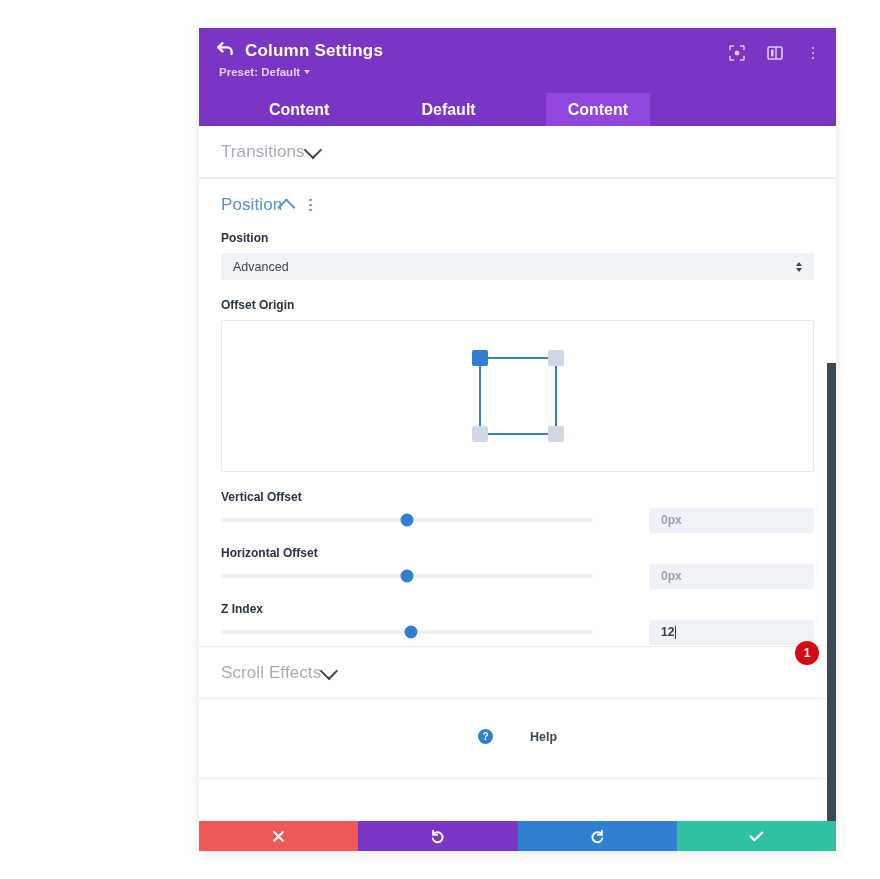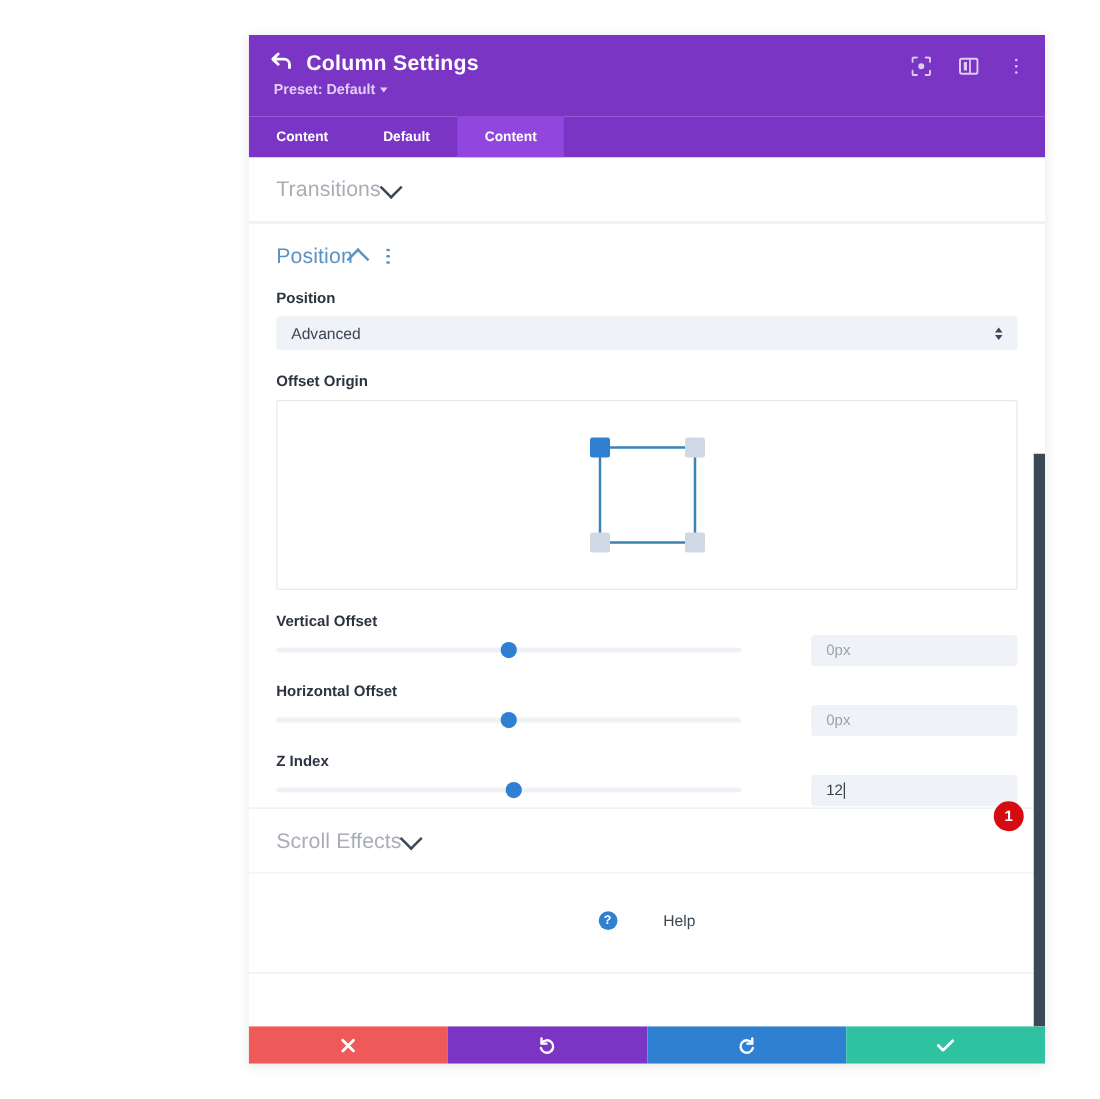--- a/index.html
+++ b/index.html
@@ -62,23 +62,23 @@
   .dots-v { display: flex; flex-direction: column; gap: 2.5px; align-items: center; }
   .dots-v i { width: 2.6px; height: 2.6px; background: #e8d8f7; border-radius: 50%; display: block; }
 
   
   .tabs {
     background: #7b35c4;
     display: flex; align-items: stretch;
     height: 33px; flex: 0 0 auto;
   }
   .tab {
-    color: #ffffff; font-size: 11px; font-weight: 700;
+    color: #ffffff; font-size: 16px; font-weight: 700;
     display: flex; align-items: center; justify-content: center;
-    padding: 0 22px; cursor: pointer;
+    padding: 0 22px; cursor: pointer; margin-left: 48px;
   }
   .tab.active { background: #9147dd; }
 
   
   .body {
     flex: 1 1 auto; background: #ffffff; position: relative;
     overflow: hidden;
   }
 
   .toggle-row {
@@ -173,41 +173,42 @@
     top: 50%; transform: translate(-50%,-50%);
   }
   .num-input {
     position: absolute; right: 0;
     width: 165px; height: 25px;
     background: #eff2f6; border-radius: 3px;
     display: flex; align-items: center;
     padding: 0 12px;
     font-size: 12px;
     cursor: text;
+    font-weight: bold;
   }
   .num-input.ph { color: #9aa3ae; }
   .num-input.val { color: #36404c; }
   .caret-bar {
     display: inline-block; width: 1px; height: 13px;
     background: #36404c; margin-left: 1px;
   }
 
   
   .help-wrap {
     display: flex; align-items: center; justify-content: center; gap: 7px;
     padding: 30px 0 34px 0;
     border-bottom: 1px solid #eceef2;
     background: #ffffff;
   }
   .help-ico {
     width: 15px; height: 15px; border-radius: 50%;
     background: #2f80d0; color: #fff; font-size: 10px; font-weight: 700;
     display: flex; align-items: center; justify-content: center;
   }
-  .help-txt { font-size: 12.5px; color: #3c4754; font-weight: 400; padding-left: 30px; }
+  .help-txt { font-size: 12.5px; color: #3c4754; font-weight: 700; padding-left: 30px; }
 
   
   .footer { display: flex; height: 30px; flex: 0 0 auto; }
   .fbtn {
     flex: 1; display: flex; align-items: center; justify-content: center;
     color: #ffffff; font-size: 14px; cursor: pointer;
   }
   .fbtn.cancel { background: #ee5a5a; }
   .fbtn.undo   { background: #7b35c4; }
   .fbtn.redo   { background: #2f80d0; }

